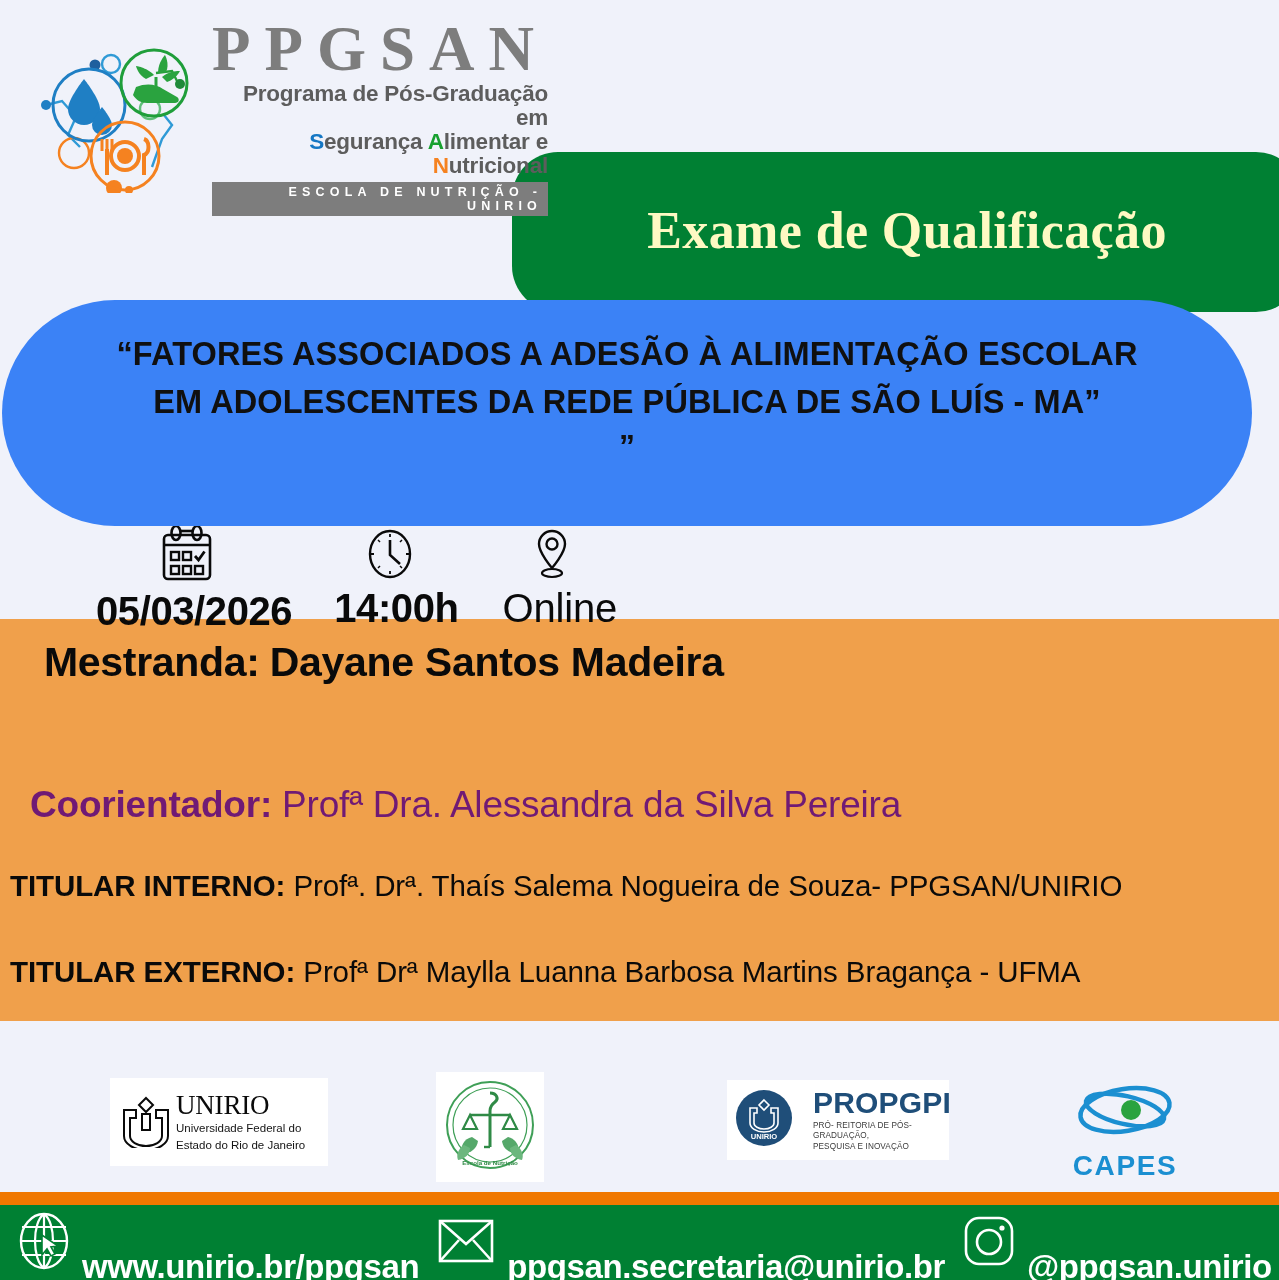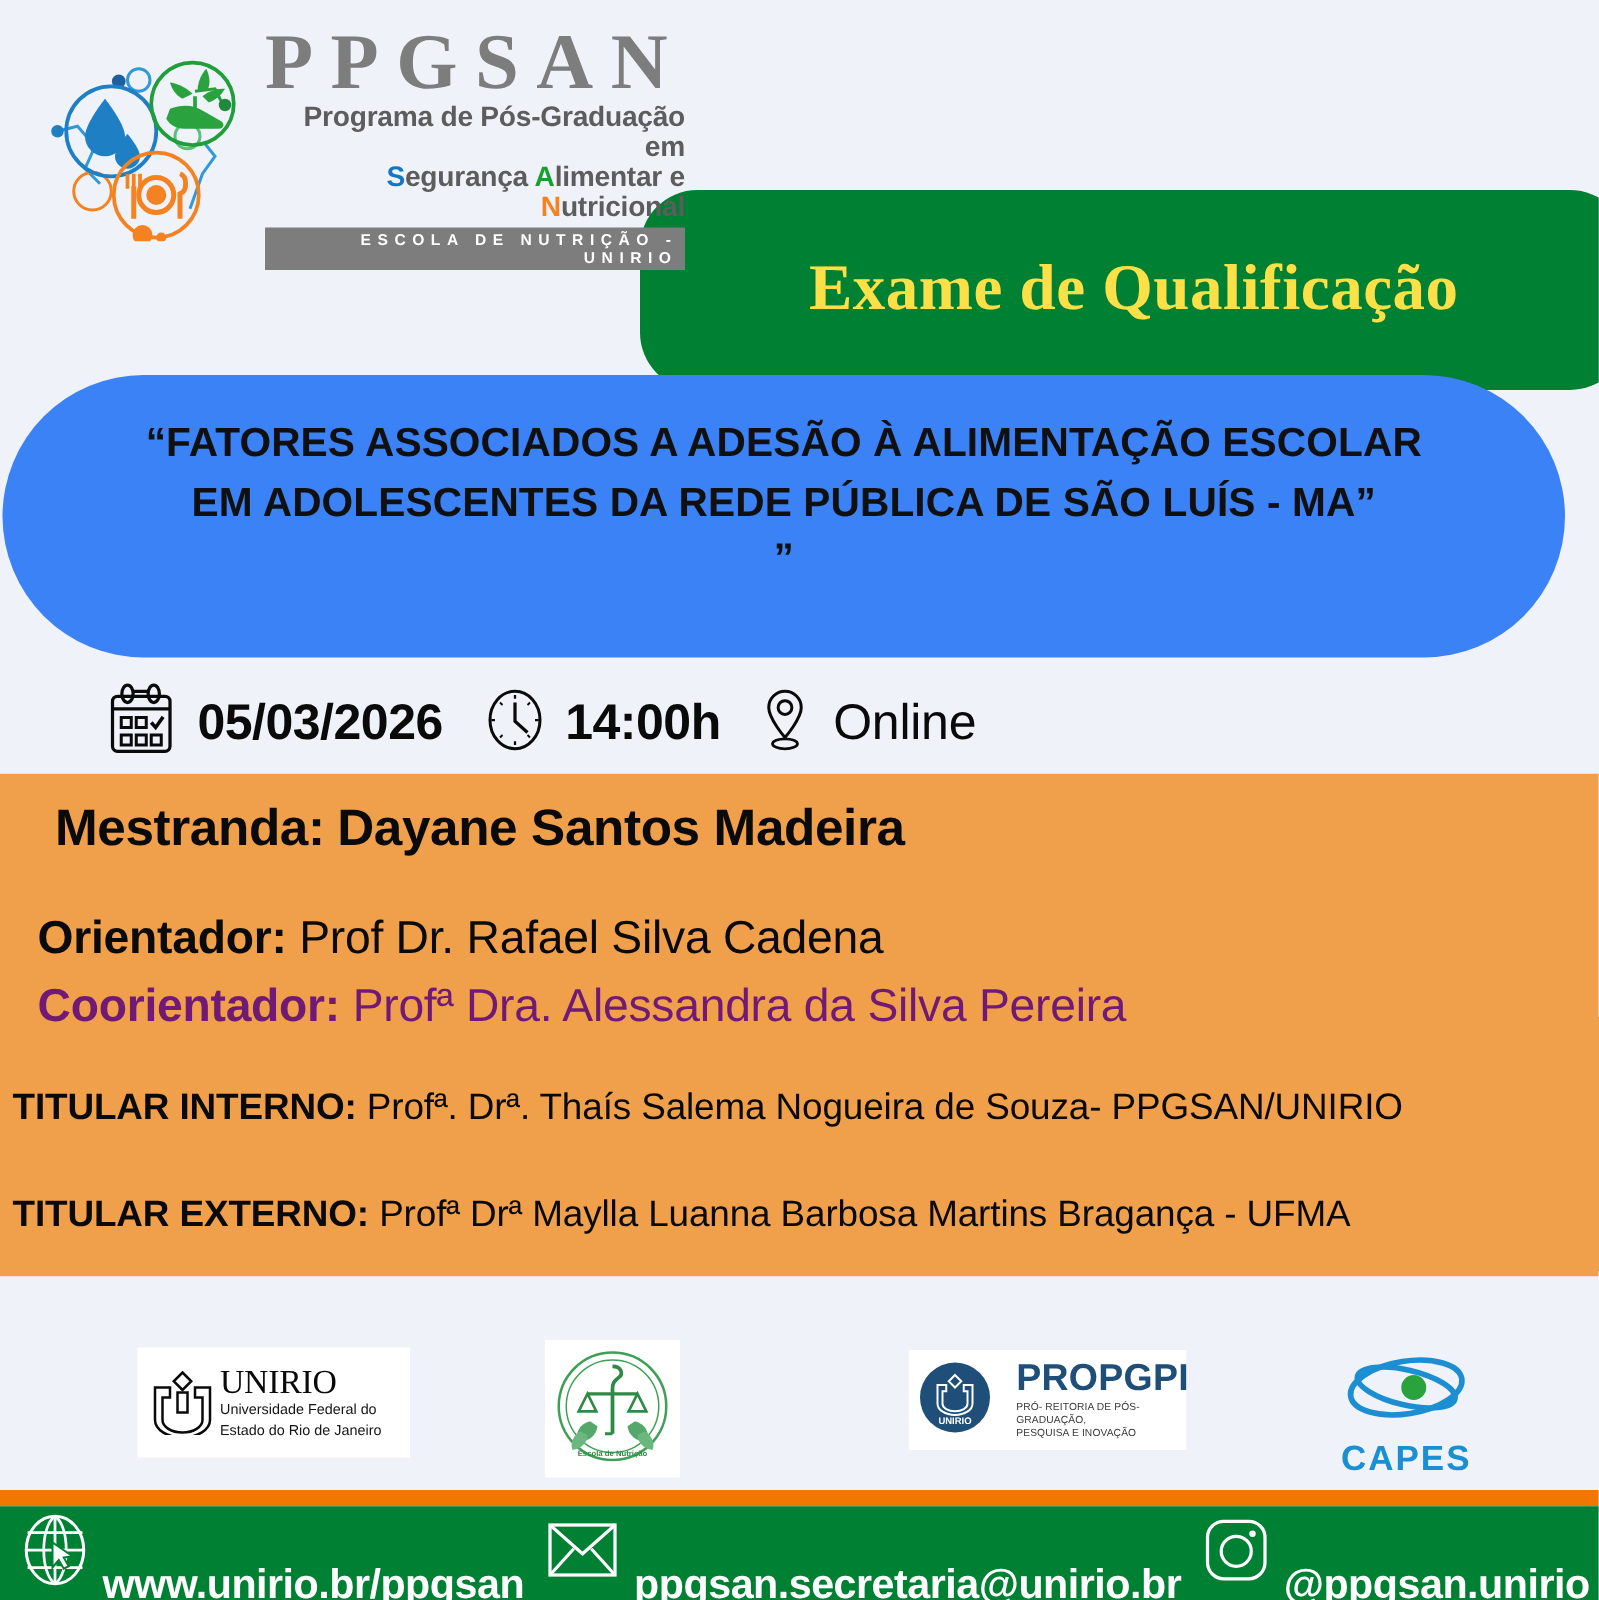--- a/index.html
+++ b/index.html
@@ -75,21 +75,21 @@
     width: 790px; height: 160px;
     background: #008033;
     border-radius: 46px 46px 46px 46px;
     z-index: 2;
     display: flex;
     align-items: center;
     justify-content: center;
   }
   .green-banner-text {
     font-family: "Liberation Serif", serif;
-    color: #fde047;
+    color: #fef9c3;
     font-size: 52px;
     font-weight: bold;
     letter-spacing: 0.4px;
     padding-bottom: 4px;
   }
 
   
   .blue-banner {
     position: absolute;
     left: 2px; top: 300px;
@@ -120,21 +120,21 @@
   .date-row {
     position: absolute;
     left: 0; top: 538px;
     width: 1279px; height: 80px;
     display: flex;
     align-items: center;
     padding-left: 82px;
     box-sizing: border-box;
     z-index: 3;
   }
-  .date-item { display: flex; align-items: center; }
+  .date-item { display: flex; align-items: center; flex-direction: column; }
   .date-text {
     font-weight: bold;
     font-size: 40px;
     color: #0a0a0a;
     margin-left: 14px;
     letter-spacing: -0.4px;
   }
   .time-text {
     font-weight: bold;
     font-size: 40px;
@@ -418,24 +418,20 @@
     </div>
   </div>
 
   <div class="orange-band">
     <div class="orange-inner">
 
       <div class="mestranda-line">
         <span class="lbl">Mestranda:</span><span>Dayane Santos Madeira</span>
       </div>
 
-      <div class="orient-line">
-        <span class="lbl">Orientador:</span>
-        <span>Prof  Dr. Rafael Silva Cadena</span>
-      </div>
 
       <div class="coorient-line">
         <span class="lbl">Coorientador:</span>
         <span>Profª Dra. Alessandra da Silva Pereira</span>
       </div>
 
       <div class="titular-interno">
         <span class="lbl">TITULAR INTERNO:</span>
         <span>Profª. Drª. Thaís Salema Nogueira de Souza- PPGSAN/UNIRIO</span>
       </div>

